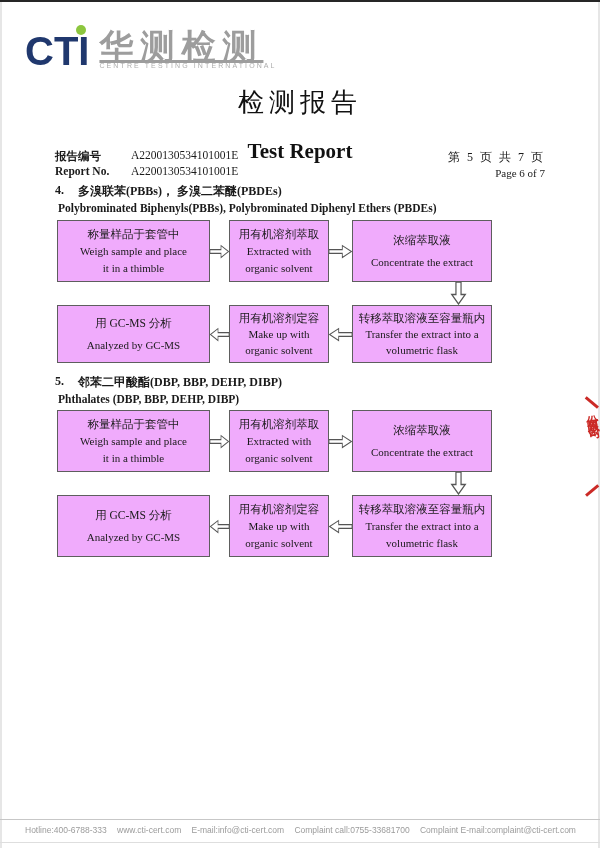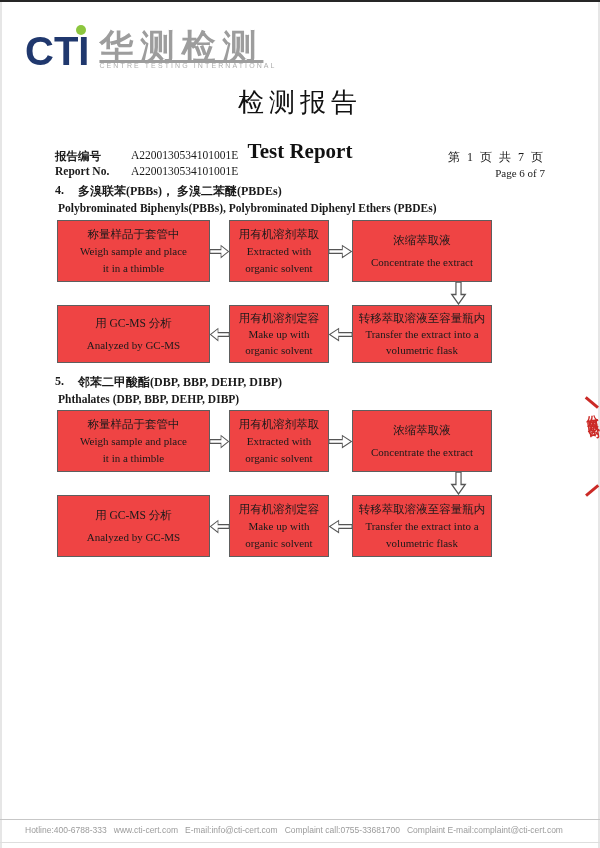--- a/index.html
+++ b/index.html
@@ -40,21 +40,21 @@
   .page-en { font-size:11px; margin-top:1px; }
   
   .section-head { position:absolute; left:55px; right:45px; font-size:12px; }
   .sh-line1 { display:flex; font-weight:bold; }
   .sh-num { width:23px; }
   .sh-en { font-weight:bold; font-size:11.5px; margin-left:3px; margin-top:2px; }
   
   .flow { position:absolute; left:57px; width:484px; }
   .flow-row { display:flex; align-items:stretch; }
   .fbox {
-    border:1px solid #5e5e5e; background:#ef4444; box-sizing:border-box;
+    border:1px solid #5e5e5e; background:#f0abfc; box-sizing:border-box;
     display:flex; flex-direction:column; justify-content:space-evenly; align-items:center;
     text-align:center; font-size:11px; line-height:12px; padding:2px 2px;
   }
   .fbox .cn { font-size:11.5px; }
   .w1 { width:153px; } .w2 { width:100px; } .w3 { width:140px;text-align:right; }
   .hgap { display:flex; align-items:center; justify-content:center; }
   .g1 { width:19px; } .g2 { width:23px; }
   .hgap svg { width:100%; height:15px; display:block; }
   .vrow { display:flex; height:23px; }
   .vrow .spacer { width:319px; }
@@ -67,21 +67,21 @@
     writing-mode:vertical-rl; text-orientation:upright;
     color:#cb2a26; font-size:12px; letter-spacing:3px;
     transform:rotate(-10deg); font-weight:bold;
   }
   .seal-arc { position:absolute; width:16px; height:2.5px; background:#cb2a26; right:0; }
   .arc-top { top:8px; transform:rotate(40deg); }
   .arc-bottom { top:96px; transform:rotate(-40deg); }
   
   .footer-rule { position:absolute; top:817px; left:0; right:0; border-top:1px solid #c7c7c7; }
   .footer {
-    position:absolute; top:823px; left:25px; right:37px;
+    position:absolute; top:823px; left:25px; right:24px;
     display:flex; justify-content:space-between;
     font-family:"Liberation Sans","DejaVu Sans",sans-serif;
     font-size:8.5px; color:#9b9b9b; white-space:nowrap;
   }
   .bottom-rule { position:absolute; top:840px; left:0; right:0; border-top:1px solid #dedede; }
 </style>
 </head>
 <body>
 
 <div class="page">
@@ -103,21 +103,21 @@
   </div>
 
   <div class="report-row">
     <div class="report-left">
       <span class="lbl">报告编号</span>
       <span>A2200130534101001E</span>
       <span class="lbl">Report No.</span>
       <span>A2200130534101001E</span>
     </div>
     <div class="report-right">
-      <div class="page-cn">第 1 页  共 7 页</div>
+      <div class="page-cn">第 5 页  共 7 页</div>
       <div class="page-en">Page 6 of 7</div>
     </div>
   </div>
 
   <div class="section-head" style="top:181px;">
     <div class="sh-line1">
       <span class="sh-num">4.</span>
       <span>多溴联苯(PBBs)， 多溴二苯醚(PBDEs)</span>
     </div>
     <div class="sh-en">Polybrominated Biphenyls(PBBs), Polybrominated Diphenyl Ethers (PBDEs)</div>

